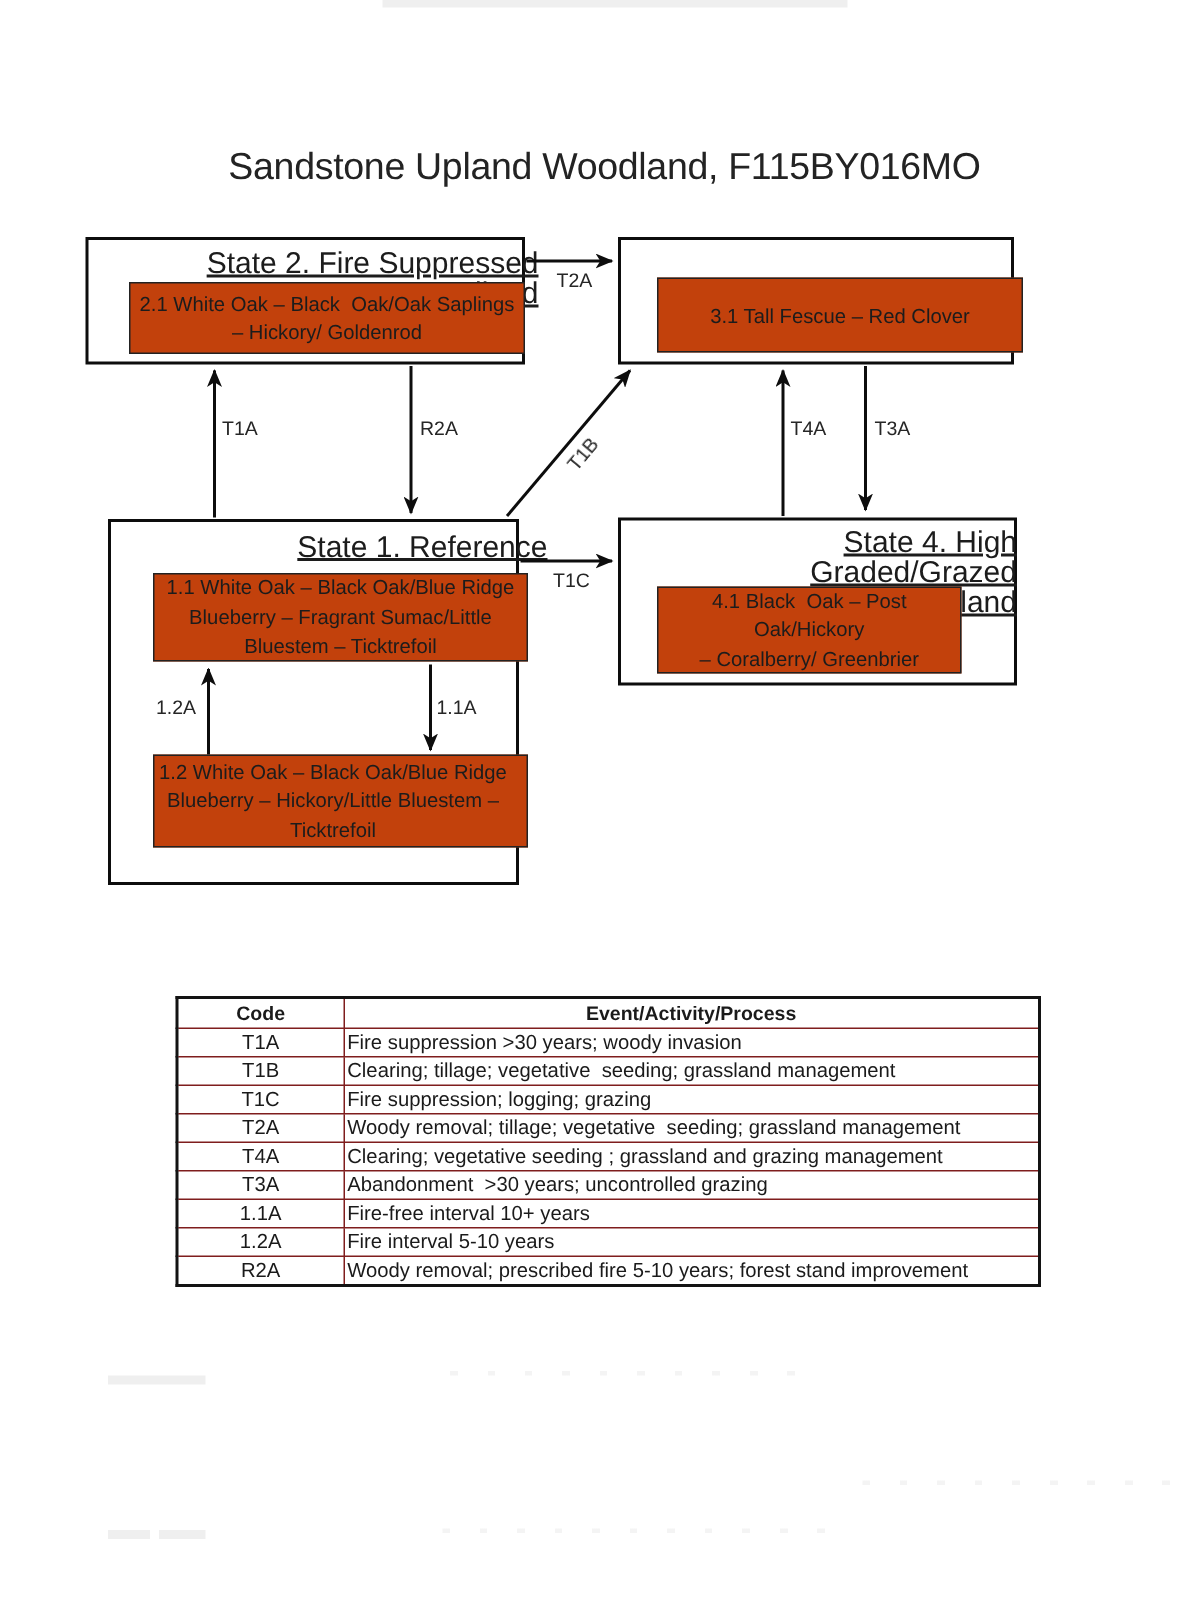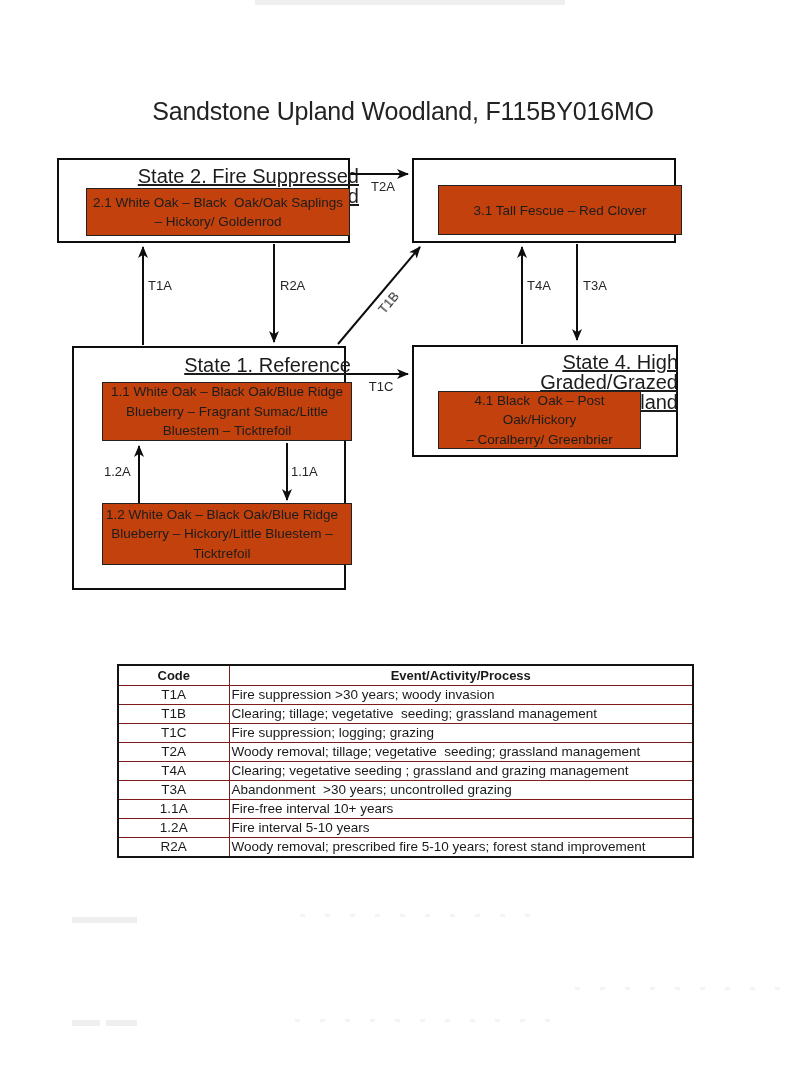--- a/index.html
+++ b/index.html
@@ -69,21 +69,21 @@
 
   <div class="abs state-box" style="left:57px; top:158px; width:293px; height:85px;"></div>
   <div class="abs state-title" style="left:66px; top:166px; width:293px;">State 2. Fire Suppressed Woodland</div>
   <div class="abs community-box" style="left:72px; top:188px; width:264px; height:48px;">2.1 White Oak – Black  Oak/Oak Saplings
 – Hickory/ Goldenrod</div>
 
   <div class="abs state-box" style="left:412px; top:158px; width:264px; height:85px;"></div>
   <div class="abs community-box top-align" style="left:424px; top:185px; width:244px; height:50px;">3.1 Tall Fescue – Red Clover</div>
 
   <div class="abs state-box" style="left:72px; top:346px; width:274px; height:244px;"></div>
-  <div class="abs state-title" style="left:77px; top:355px; width:274px;">State 1. Reference</div>
+  <div class="abs state-title" style="left:91px; top:355px; width:274px;">State 1. Reference</div>
   <div class="abs community-box" style="left:88px; top:382px; width:250px; height:59px; ">1.1 White Oak – Black Oak/Blue Ridge
 Blueberry – Fragrant Sumac/Little
 Bluestem – Ticktrefoil</div>
   <div class="abs community-box" style="left:88px; top:503px; width:250px; height:62px; padding-right:10px;">1.2 White Oak – Black Oak/Blue Ridge
 Blueberry – Hickory/Little Bluestem –
 Ticktrefoil</div>
 
   <div class="abs state-box" style="left:412px; top:345px; width:266px; height:112px;"></div>
   <div class="abs state-title" style="left:412px; top:352px; width:266px;padding-left:34px;">State 4. High Graded/Grazed
 Woodland</div>

